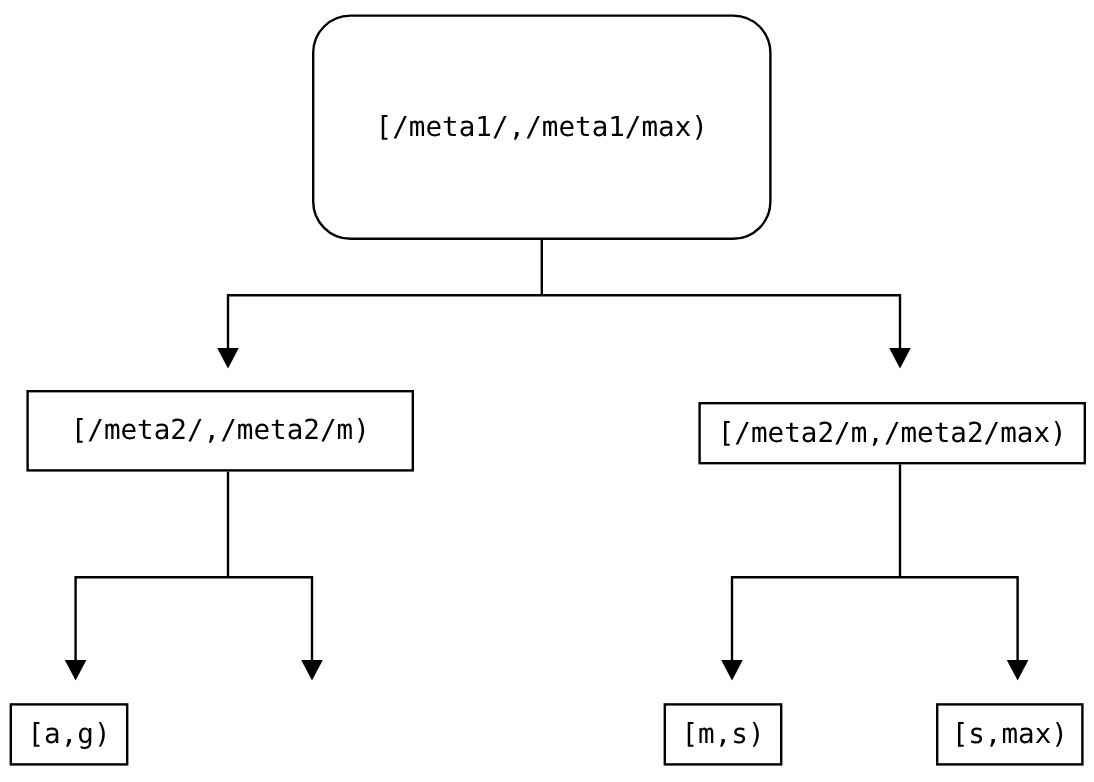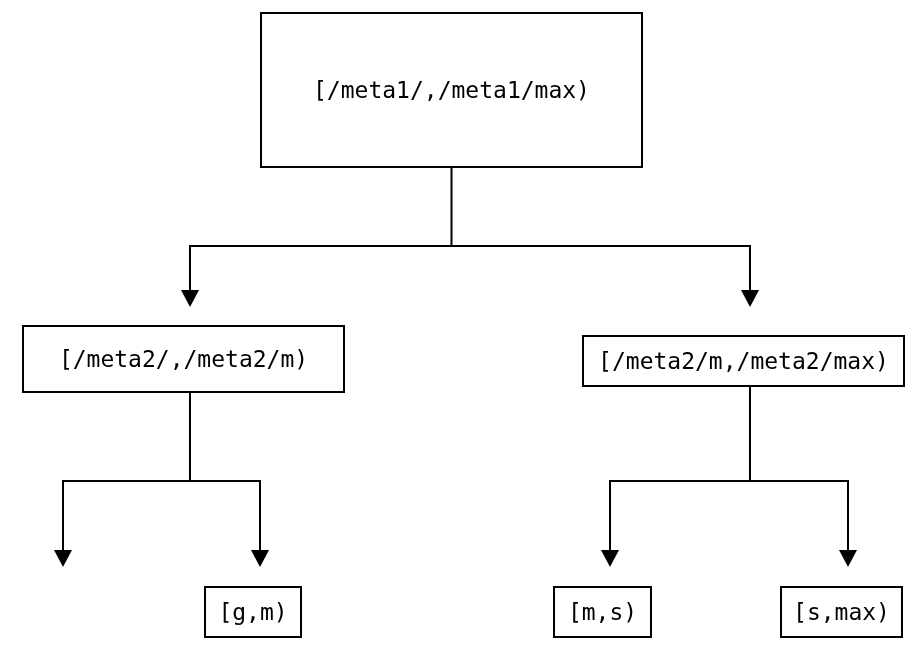--- a/index.html
+++ b/index.html
@@ -33,21 +33,21 @@
     box-sizing: border-box;
     border: 2px solid var(--line-color);
     background: var(--bg-color);
     display: flex;
     align-items: center;
     justify-content: center;
     font-size: 23px;
     white-space: nowrap;
     letter-spacing: 0;
   }
-  .node-root   { left: 260px; top: 12px;  width: 383px; height: 156px; }
+  .node-root   { left: 260px; top: 12px;  width: 383px; height: 188px; border-radius: 32px; }
   .node-l2a    { left: 22px;  top: 325px; width: 323px; height: 68px; }
   .node-l2b    { left: 582px; top: 335px; width: 323px; height: 52px; }
   .node-leaf1  { left: 8px;   top: 586px; width: 99px;  height: 52px; }
   .node-leaf2  { left: 204px; top: 586px; width: 98px;  height: 52px; }
   .node-leaf3  { left: 553px; top: 586px; width: 99px;  height: 52px; }
   .node-leaf4  { left: 780px; top: 586px; width: 123px; height: 52px; }
 </style>
 </head>
 <body>
 
@@ -82,20 +82,20 @@
     <polygon points="601,550 619,550 610,567" fill="#000000"></polygon>
     <polygon points="839,550 857,550 848,567" fill="#000000"></polygon>
   </svg>
 
   <div class="node node-root">[/meta1/,/meta1/max)</div>
 
   <div class="node node-l2a">[/meta2/,/meta2/m)</div>
 
   <div class="node node-l2b">[/meta2/m,/meta2/max)</div>
 
+  <div class="node node-leaf1">[a,g)</div>
 
-  <div class="node node-leaf2">[g,m)</div>
 
   <div class="node node-leaf4">[s,max)</div>
 
   <div class="node node-leaf3">[m,s)</div>
 
 </div>
 
 </body></html>

